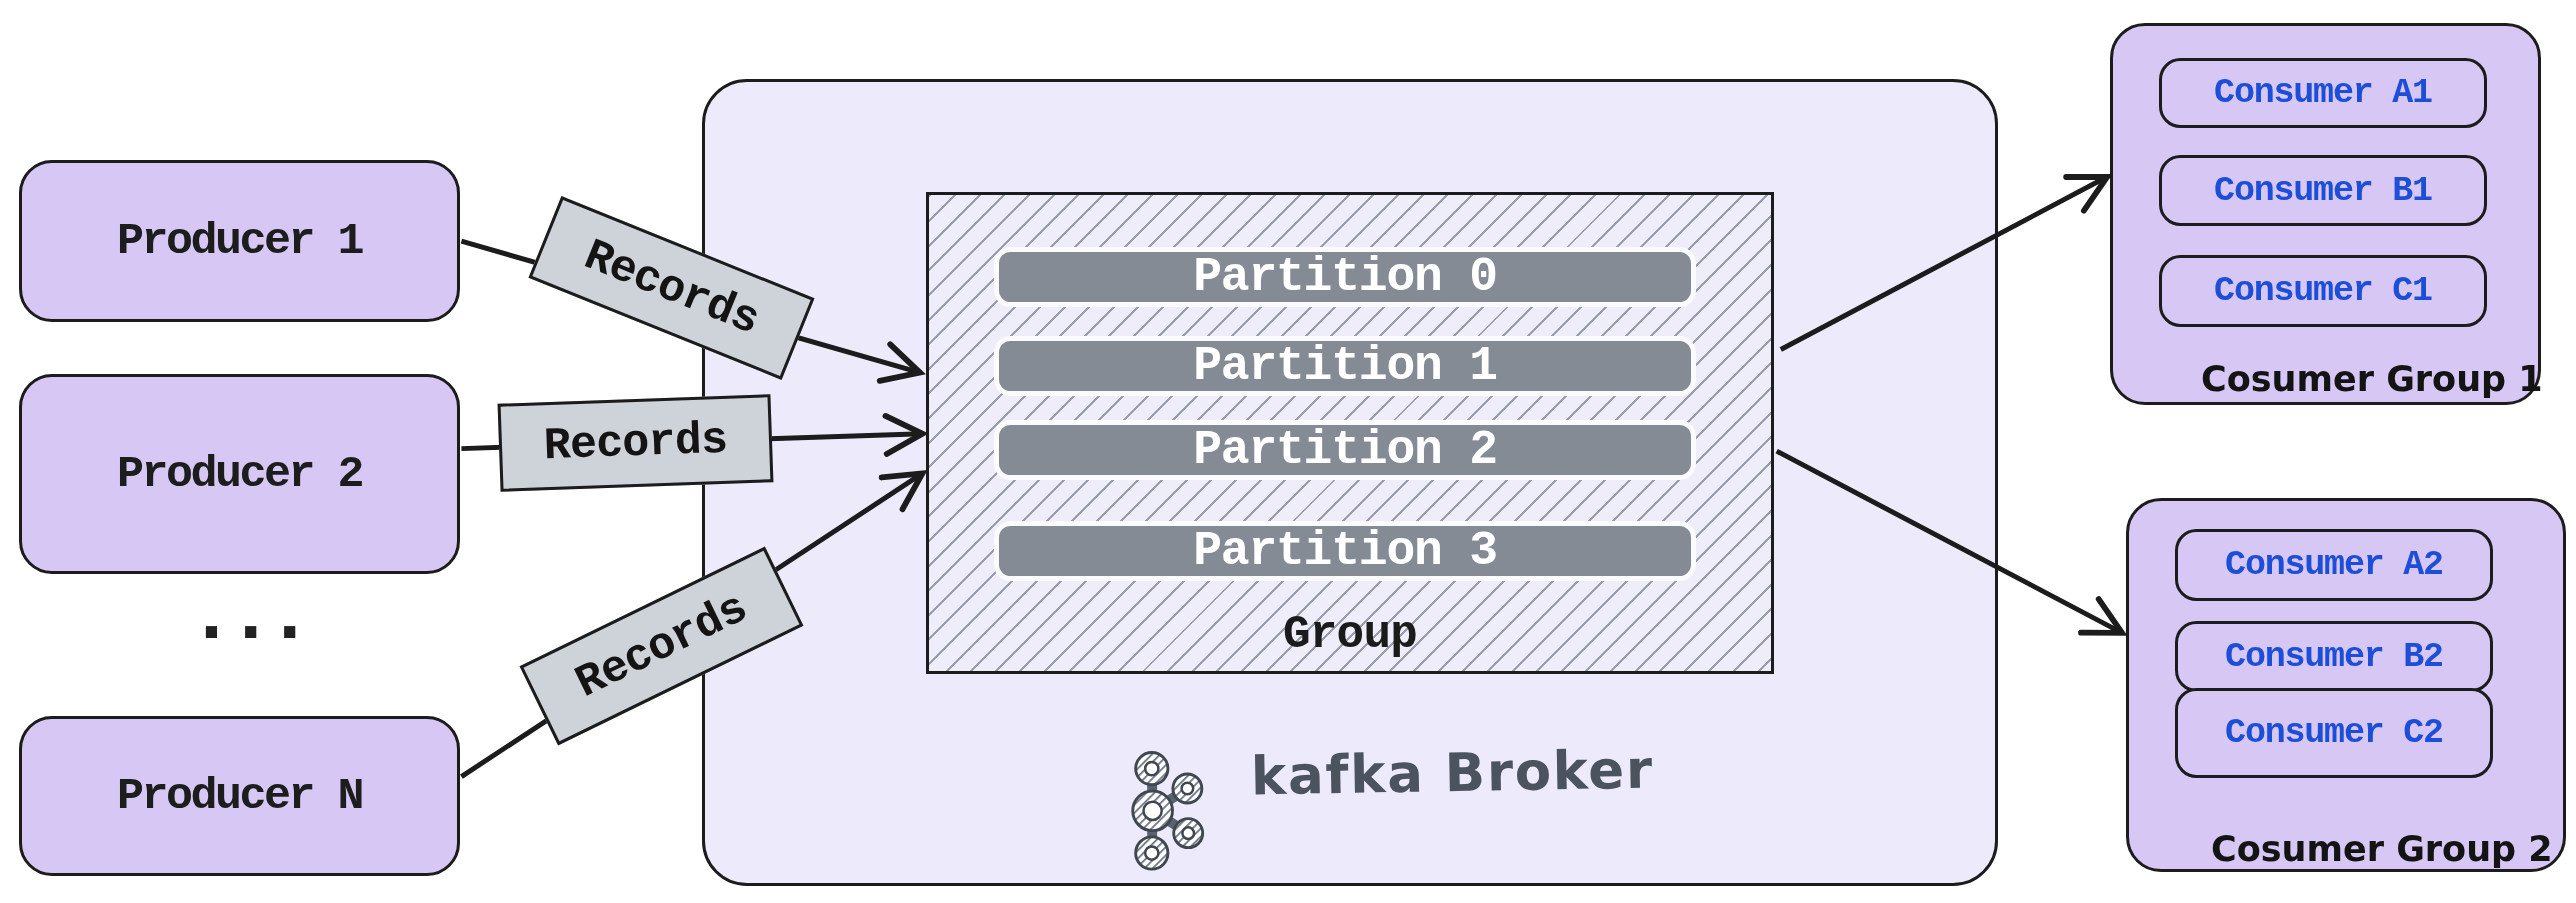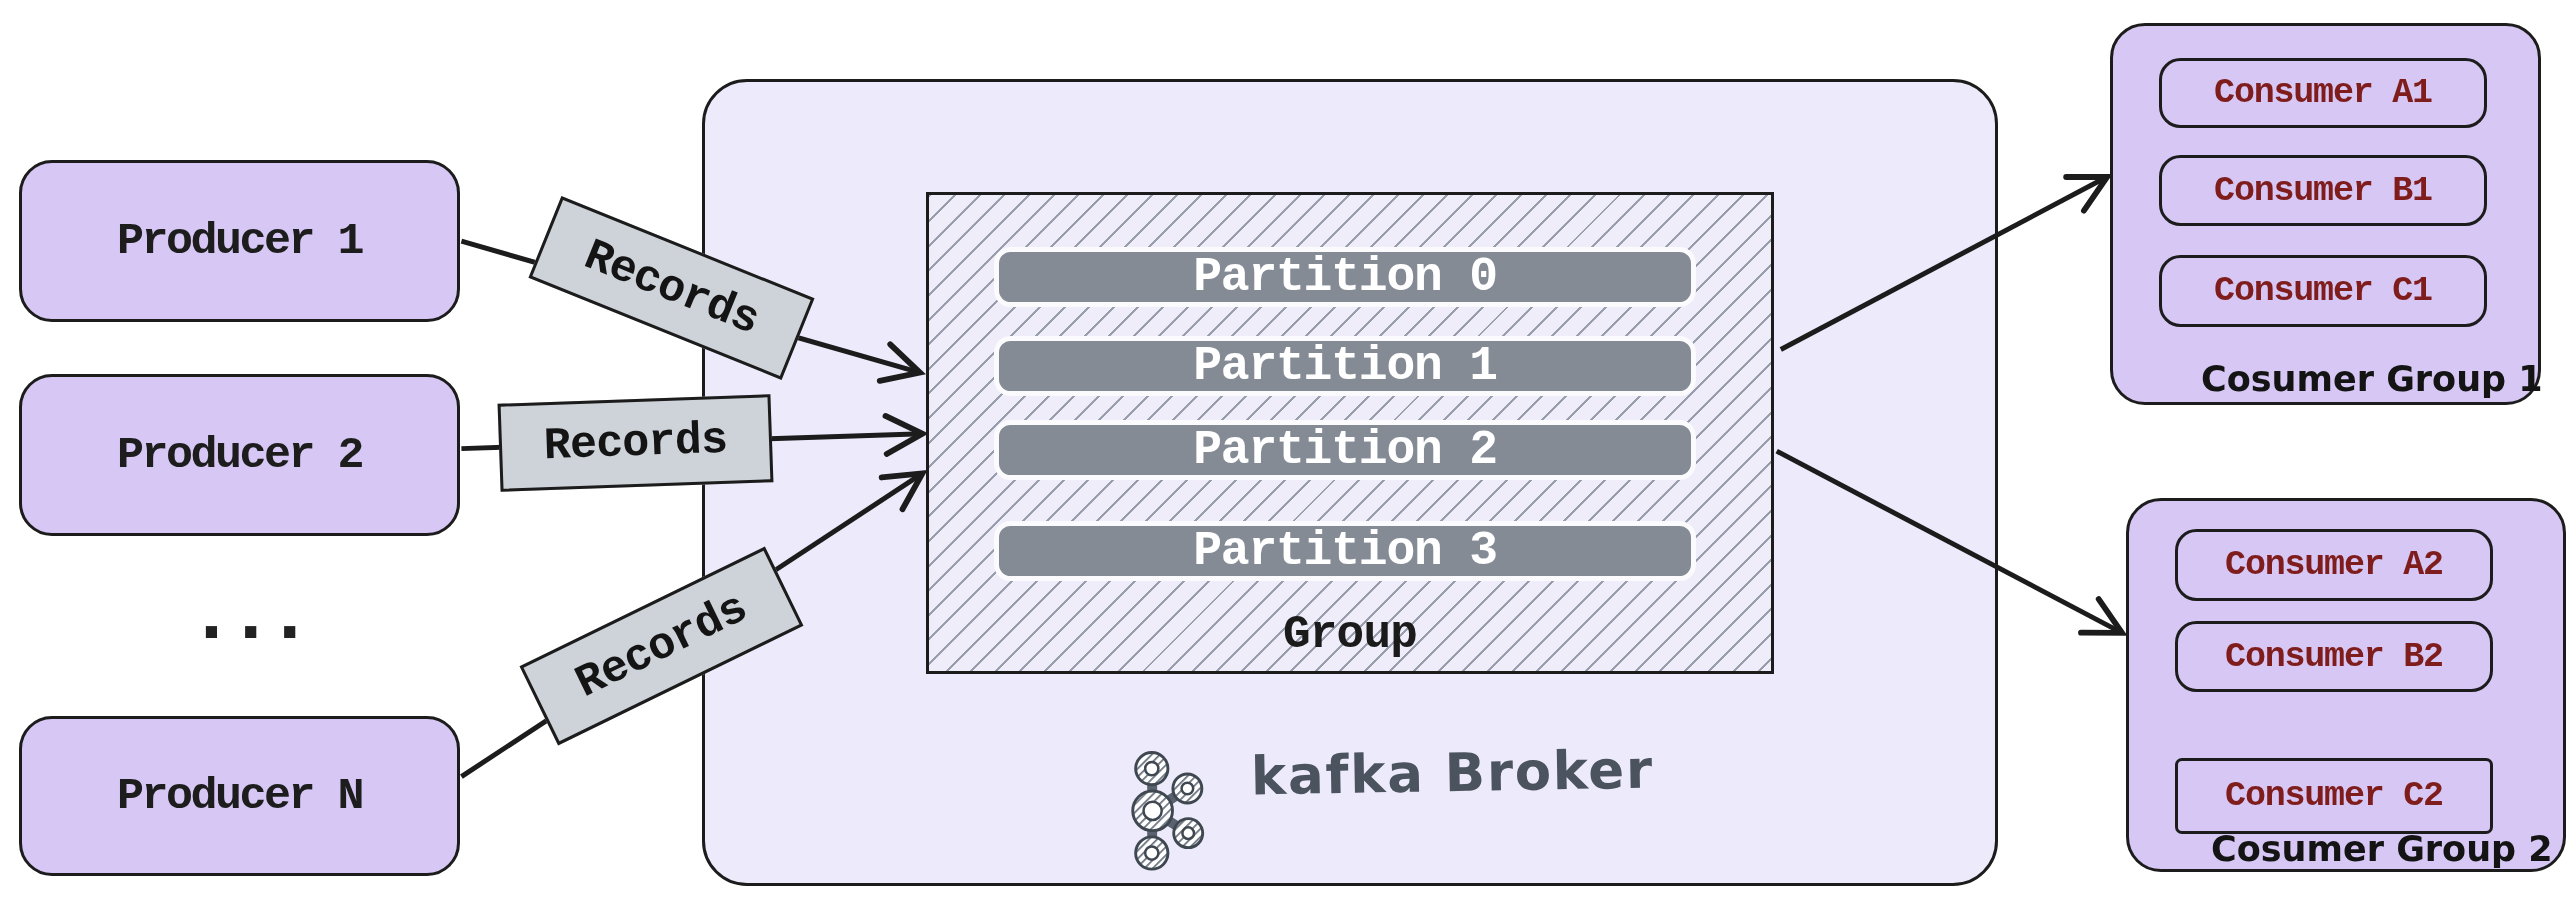--- a/index.html
+++ b/index.html
@@ -74,21 +74,21 @@
     position:absolute;
     box-sizing:border-box;border:3.3px solid var(--ink);border-radius:35px;
     background:var(--purple);
     z-index:2;
   }
   .consumer{
     position:absolute;
     box-sizing:border-box;border:3.3px solid var(--ink);border-radius:21.5px;
     background:var(--purple);
     display:flex;align-items:center;justify-content:center;
-    font-size:35px;font-weight:700;letter-spacing:-1.2px;color:#7f1d1d;
+    font-size:35px;font-weight:700;letter-spacing:-1.2px;color:#1d4ed8;
     z-index:3;
   }
   .group-label{
     position:absolute;
     font-family:"DejaVu Sans","Liberation Sans",sans-serif;
     font-size:35px;font-weight:600;color:#141414;
     white-space:nowrap;text-align:center;
     z-index:3;
   }
   .record{
@@ -103,21 +103,21 @@
   .logo-svg{display:block;}
 </style>
 </head>
 <body>
 
 <div id="canvas" style="--ink: #1c1c1c; --purple: #d7c7f4; --lavender: #edebfb; --topicbg: #efedf9; --partition: #848b95; --recordbg: #ced3da; --slate: #4b535e;">
 
   <div class="node producer" style="left:19px;top:160px;width:441px;height:162px;">
     <span>Producer 1</span>
   </div>
-  <div class="node producer" style="left:19px;top:374px;width:441px;height:162px;">
+  <div class="node producer" style="left:19px;top:374px;width:441px;height:200px;">
     <span>Producer 2</span>
   </div>
   <div class="ellipsis">...</div>
   <div class="node producer" style="left:19px;top:716px;width:441px;height:160px;">
     <span>Producer N</span>
   </div>
 
   <div class="broker"></div>
 
   <div class="topic"></div>
@@ -200,19 +200,19 @@
   </div>
   <div class="group-label" style="left:2201px;top:359px;width:264px;">Cosumer Group 1</div>
 
   <div class="group" style="left:2126px;top:498px;width:440px;height:374px;"></div>
   <div class="consumer" style="left:2175px;top:521px;width:318px;height:72px;margin-top:8px;">
     <span>Consumer A2</span>
   </div>
   <div class="consumer" style="left:2175px;top:621px;width:318px;height:71px;">
     <span>Consumer B2</span>
   </div>
-  <div class="consumer" style="left:2175px;top:758px;width:318px;height:76px;border-radius:7px;">
+  <div class="consumer" style="left:2175px;top:688px;width:318px;height:90px;">
     <span>Consumer C2</span>
   </div>
   <div class="group-label" style="left:2211px;top:829px;width:273px;">Cosumer Group 2</div>
 
 </div>
 
 
 </body></html>

